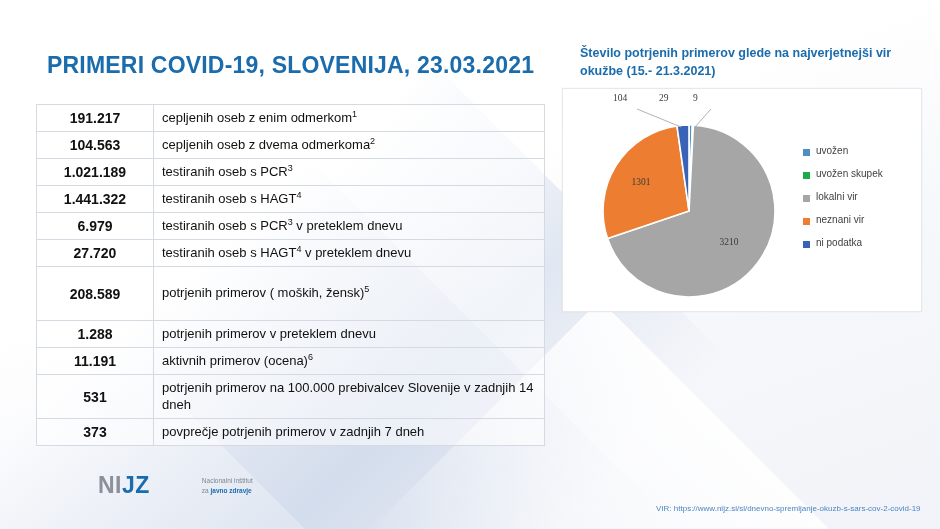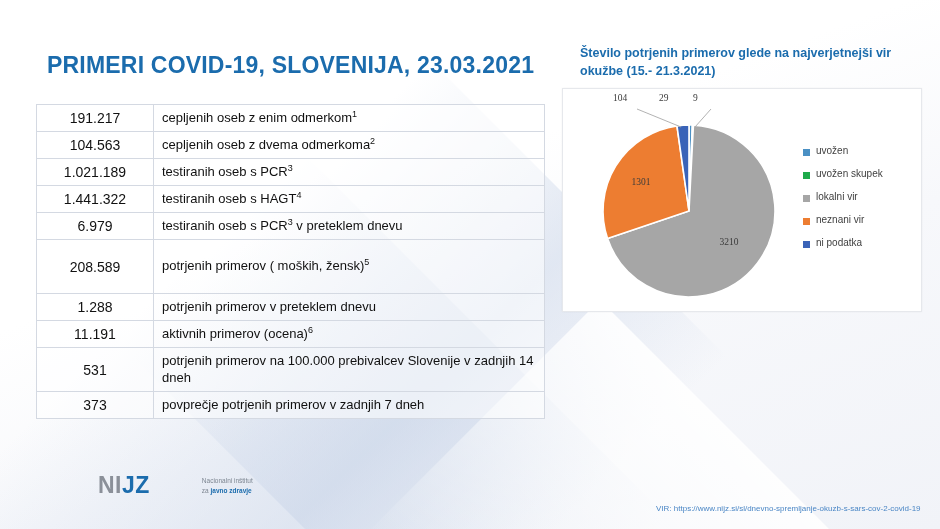--- a/index.html
+++ b/index.html
@@ -20,21 +20,21 @@
        background:linear-gradient(to bottom,rgba(255,255,255,.9),rgba(255,255,255,0));
        transform:rotate(45deg);transform-origin:0 0;}
 
   #title{position:absolute;left:47px;top:52px;font-size:23px;font-weight:bold;
          color:#1b6cad;letter-spacing:.2px;white-space:nowrap;}
 
   
   #stats-table{position:absolute;left:36px;top:104px;width:509px;
     border-collapse:collapse;table-layout:fixed;background:rgba(255,255,255,.55);}
   #stats-table td{border:1px solid #d4d9e2;font-size:13px;color:#111;padding:0 6px;vertical-align:middle;}
-  #stats-table td.num{width:104px;text-align:center;font-weight:normal;font-size:14px;}
+  #stats-table td.num{width:104px;text-align:center;font-weight:bold;font-size:14px;}
   #stats-table td.desc{padding-left:8px;line-height:1.25;}
   #stats-table tr.tall td{height:53px;}
   #stats-table tr.two td{height:43px;}
   #stats-table tr td{height:26px;}
   sup{font-size:9px;vertical-align:super;line-height:0;}
 
   
   #chart-title{position:absolute;left:580px;top:44px;width:330px;font-size:12.5px;
     font-weight:bold;color:#1b6cad;line-height:1.45;}
   #chart-box{position:absolute;left:562px;top:88px;width:358px;height:222px;
@@ -79,20 +79,24 @@
         <td class="num">1.021.189</td>
         <td class="desc">testiranih oseb s PCR<sup>3</sup></td>
       </tr>
       <tr>
         <td class="num">1.441.322</td>
         <td class="desc">testiranih oseb s HAGT<sup>4</sup></td>
       </tr>
       <tr>
         <td class="num">6.979</td>
         <td class="desc">testiranih oseb s PCR<sup>3</sup> v preteklem dnevu</td>
+      </tr>
+      <tr>
+        <td class="num">27.720</td>
+        <td class="desc">testiranih oseb s HAGT<sup>4</sup> v preteklem dnevu</td>
       </tr>
       <tr class="tall">
         <td class="num">208.589</td>
         <td class="desc">potrjenih primerov  ( moških,  žensk)<sup>5</sup></td>
       </tr>
       <tr>
         <td class="num">1.288</td>
         <td class="desc">potrjenih primerov v preteklem dnevu</td>
       </tr>
       <tr>

